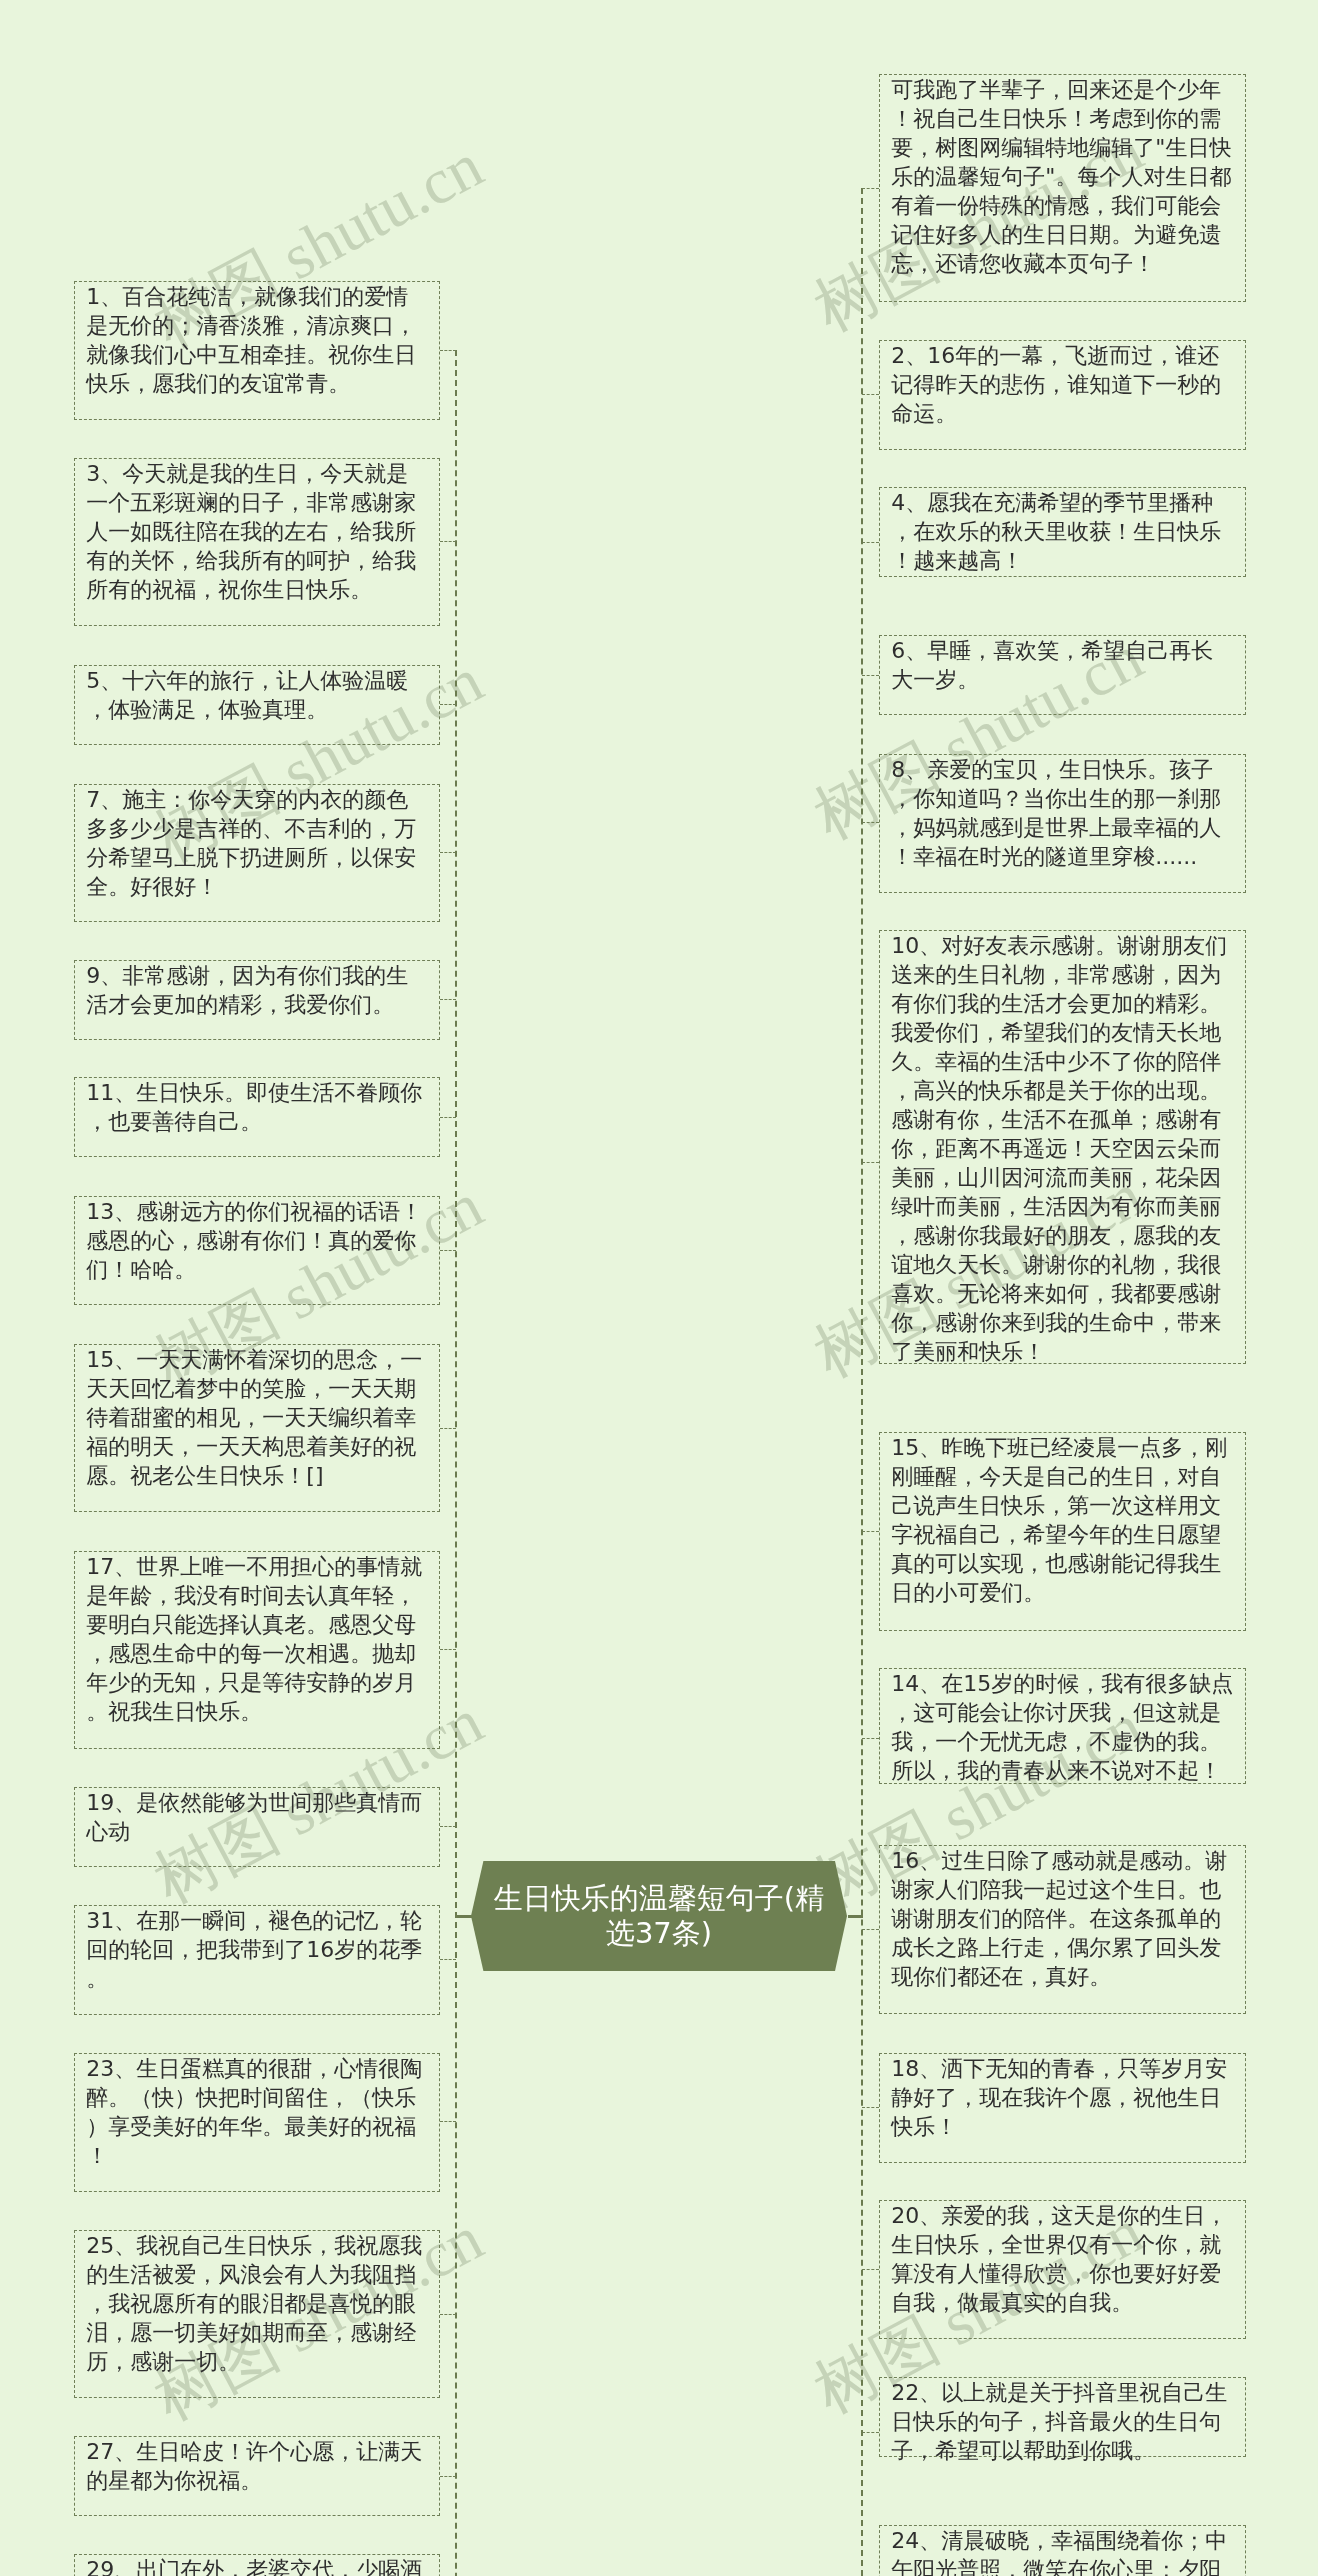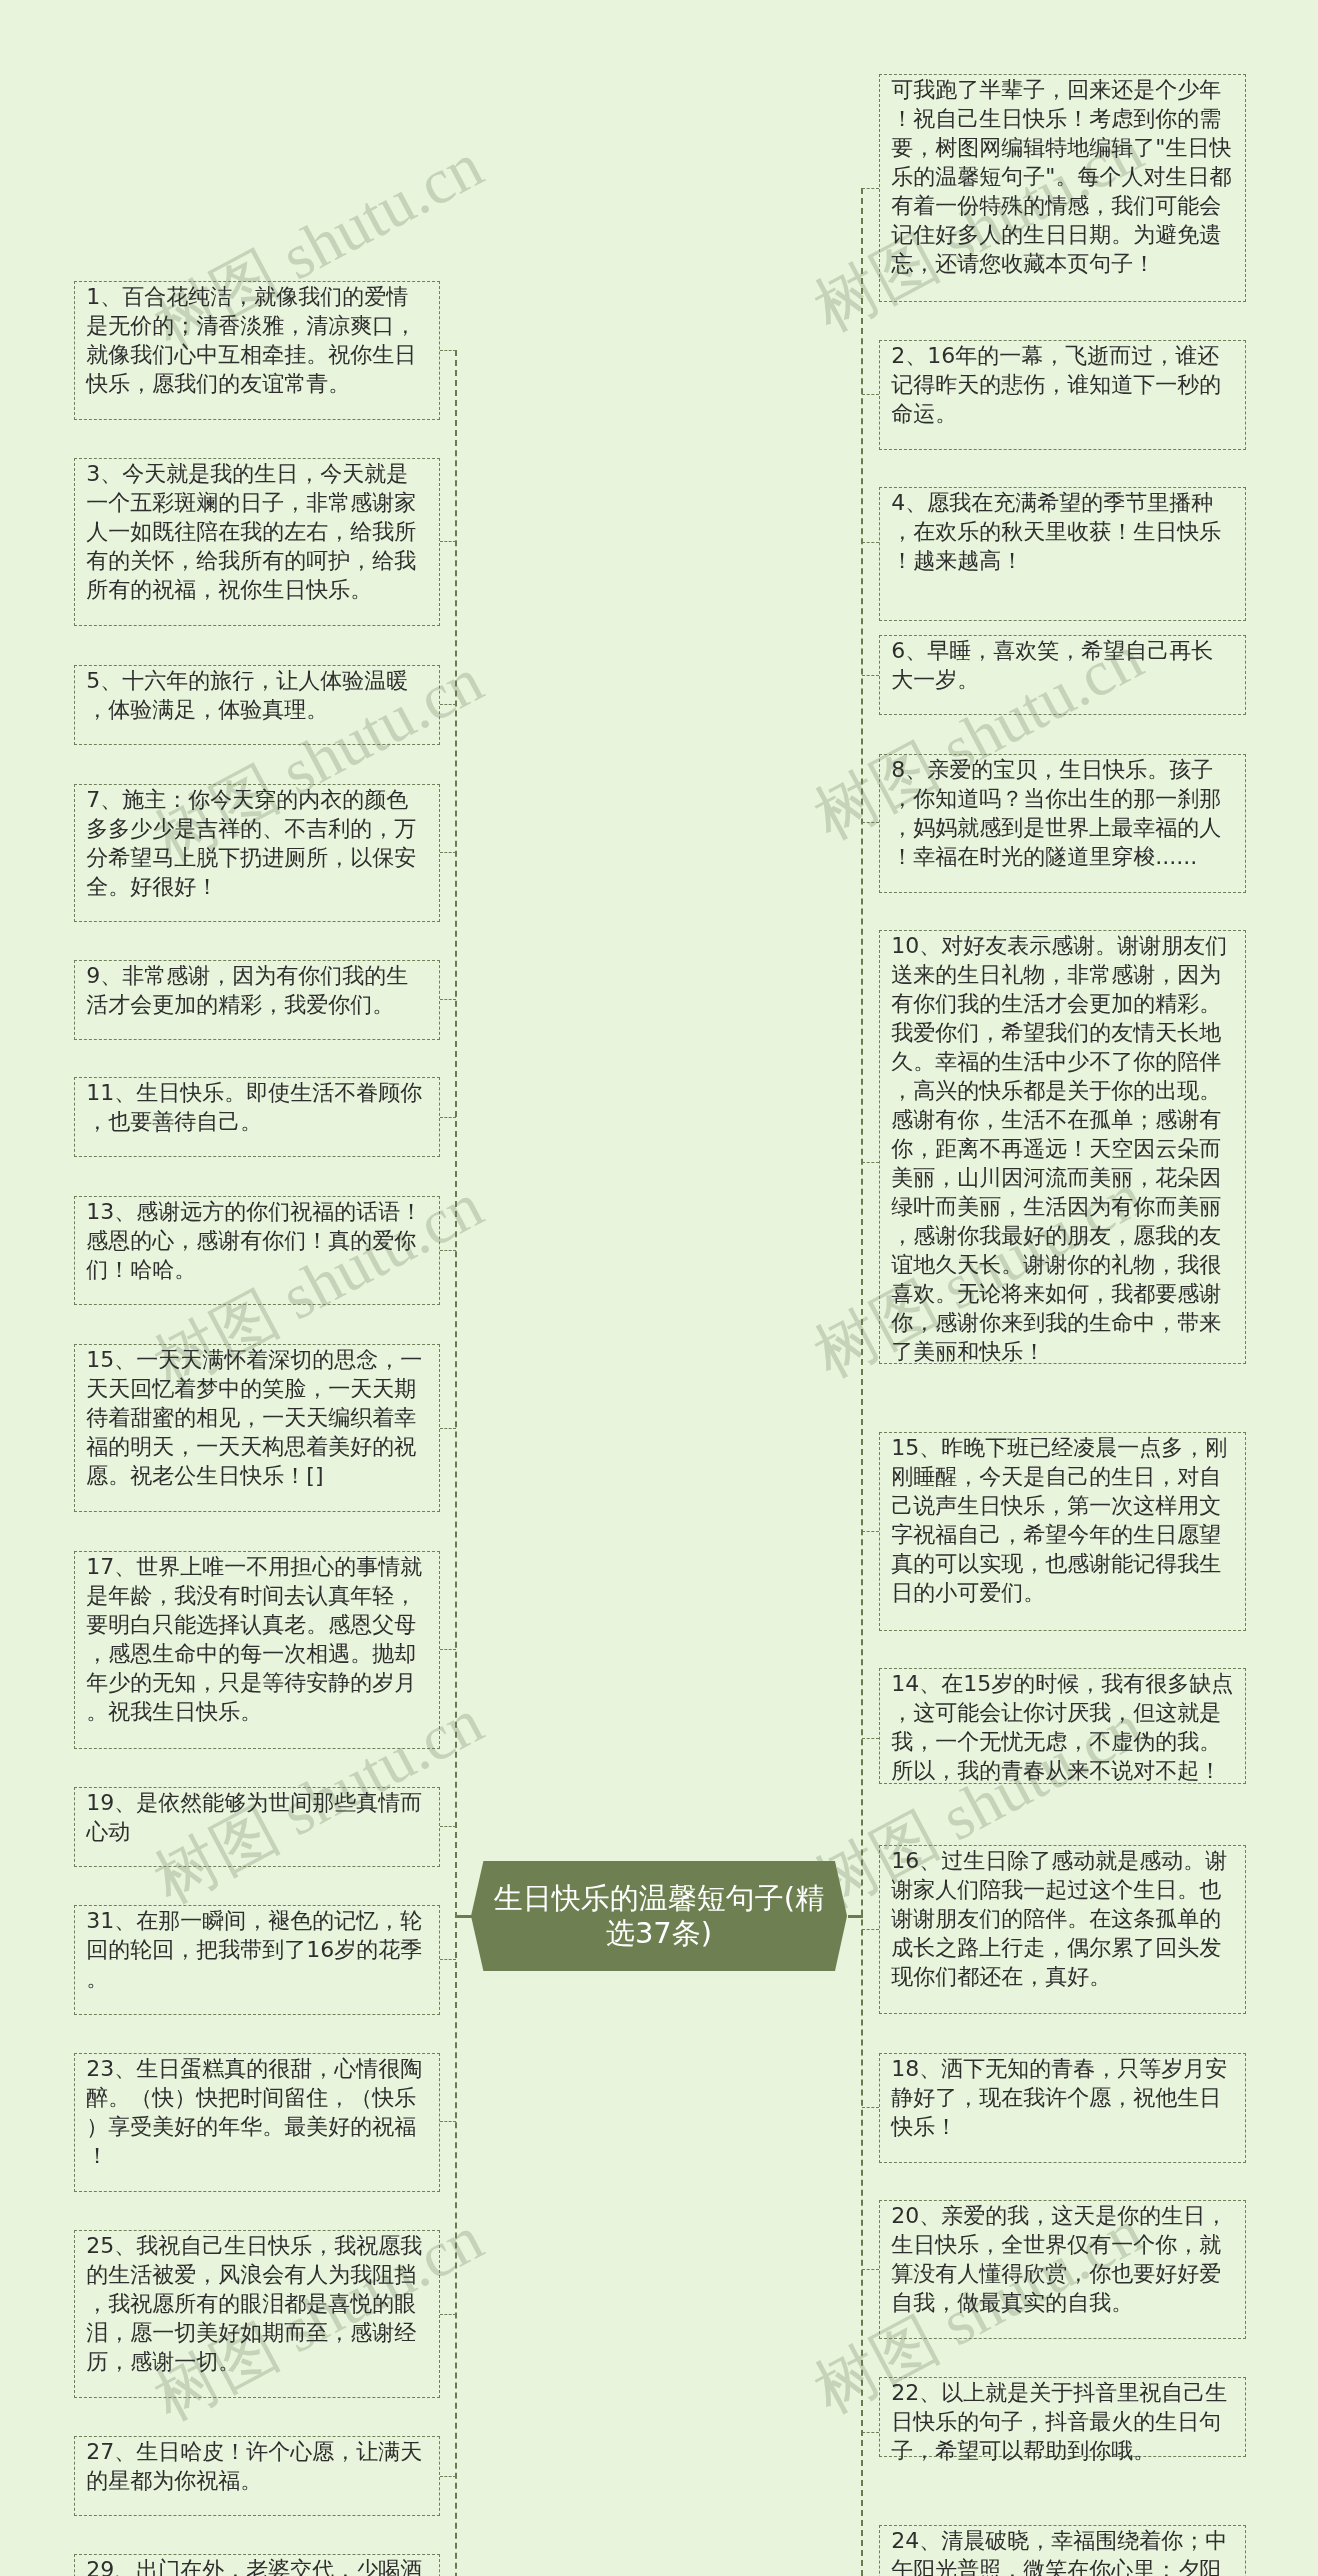--- a/index.html
+++ b/index.html
@@ -195,21 +195,21 @@
 乐的温馨短句子"。每个人对生日都
 有着一份特殊的情感，我们可能会
 记住好多人的生日日期。为避免遗
 忘，还请您收藏本页句子！</span>
   </div>
 <div class="node R" style="top:340px;height:110px">
     <span class="txt">2、16年的一幕，飞逝而过，谁还
 记得昨天的悲伤，谁知道下一秒的
 命运。</span>
   </div>
-<div class="node R" style="top:487px;height:134px">
+<div class="node R" style="top:487px;height:90px">
     <span class="txt">4、愿我在充满希望的季节里播种
 ，在欢乐的秋天里收获！生日快乐
 ！越来越高！</span>
   </div>
 <div class="node R" style="top:635px;height:80px">
     <span class="txt">6、早睡，喜欢笑，希望自己再长
 大一岁。</span>
   </div>
 <div class="node R" style="top:754px;height:139px">
     <span class="txt">8、亲爱的宝贝，生日快乐。孩子

